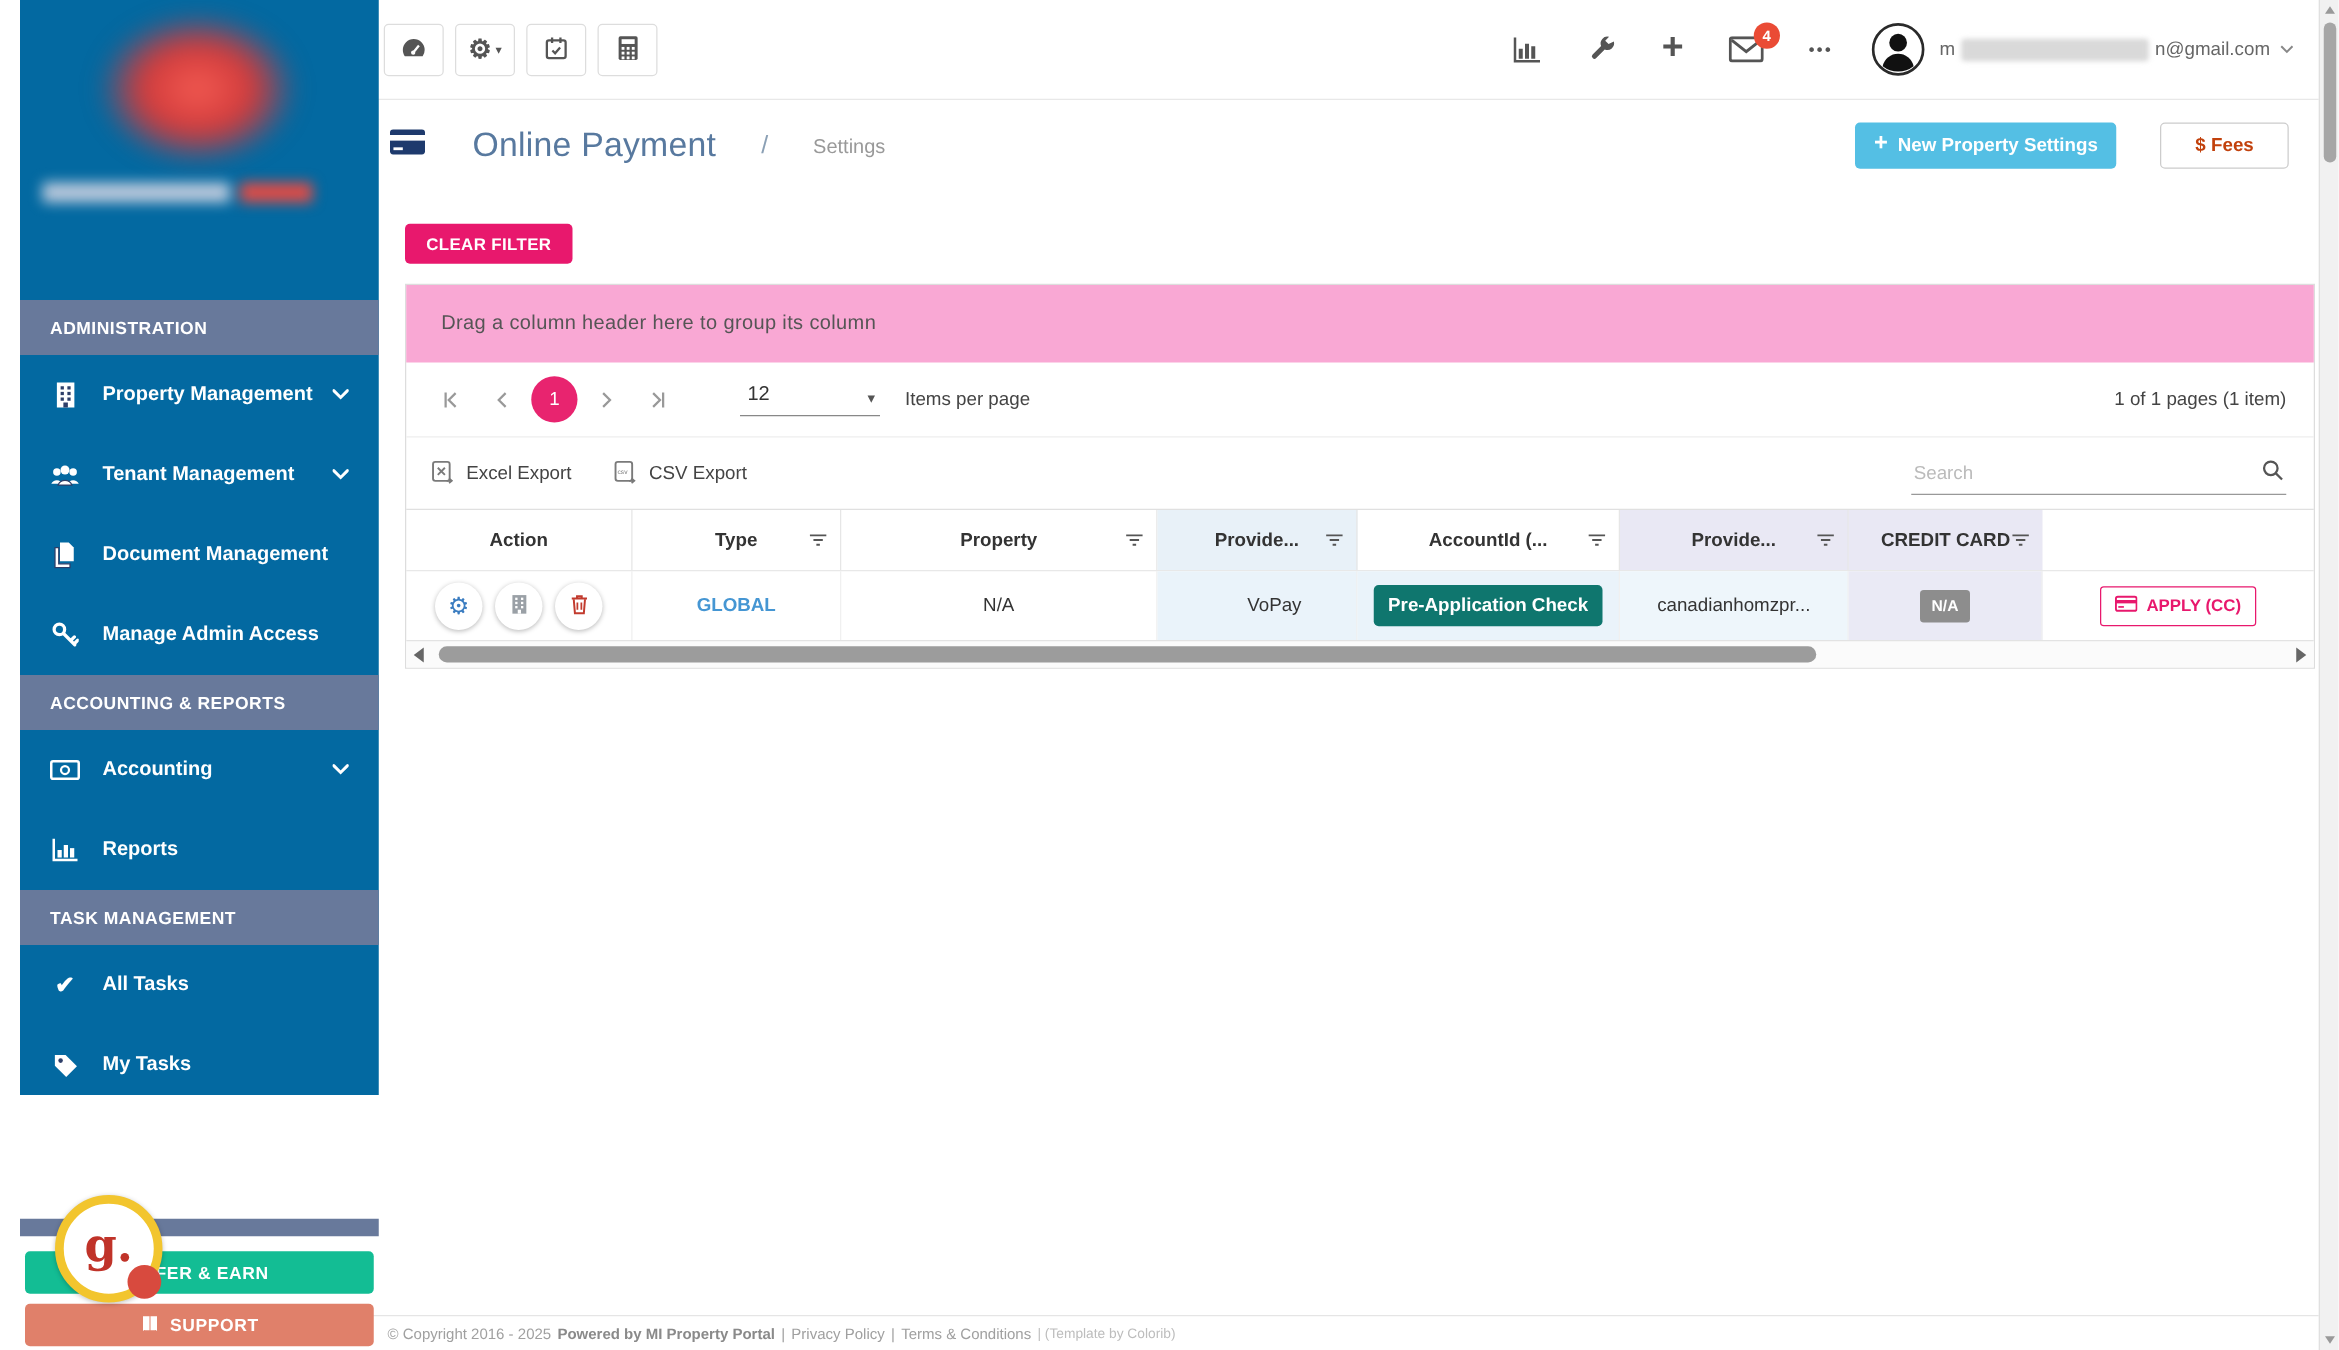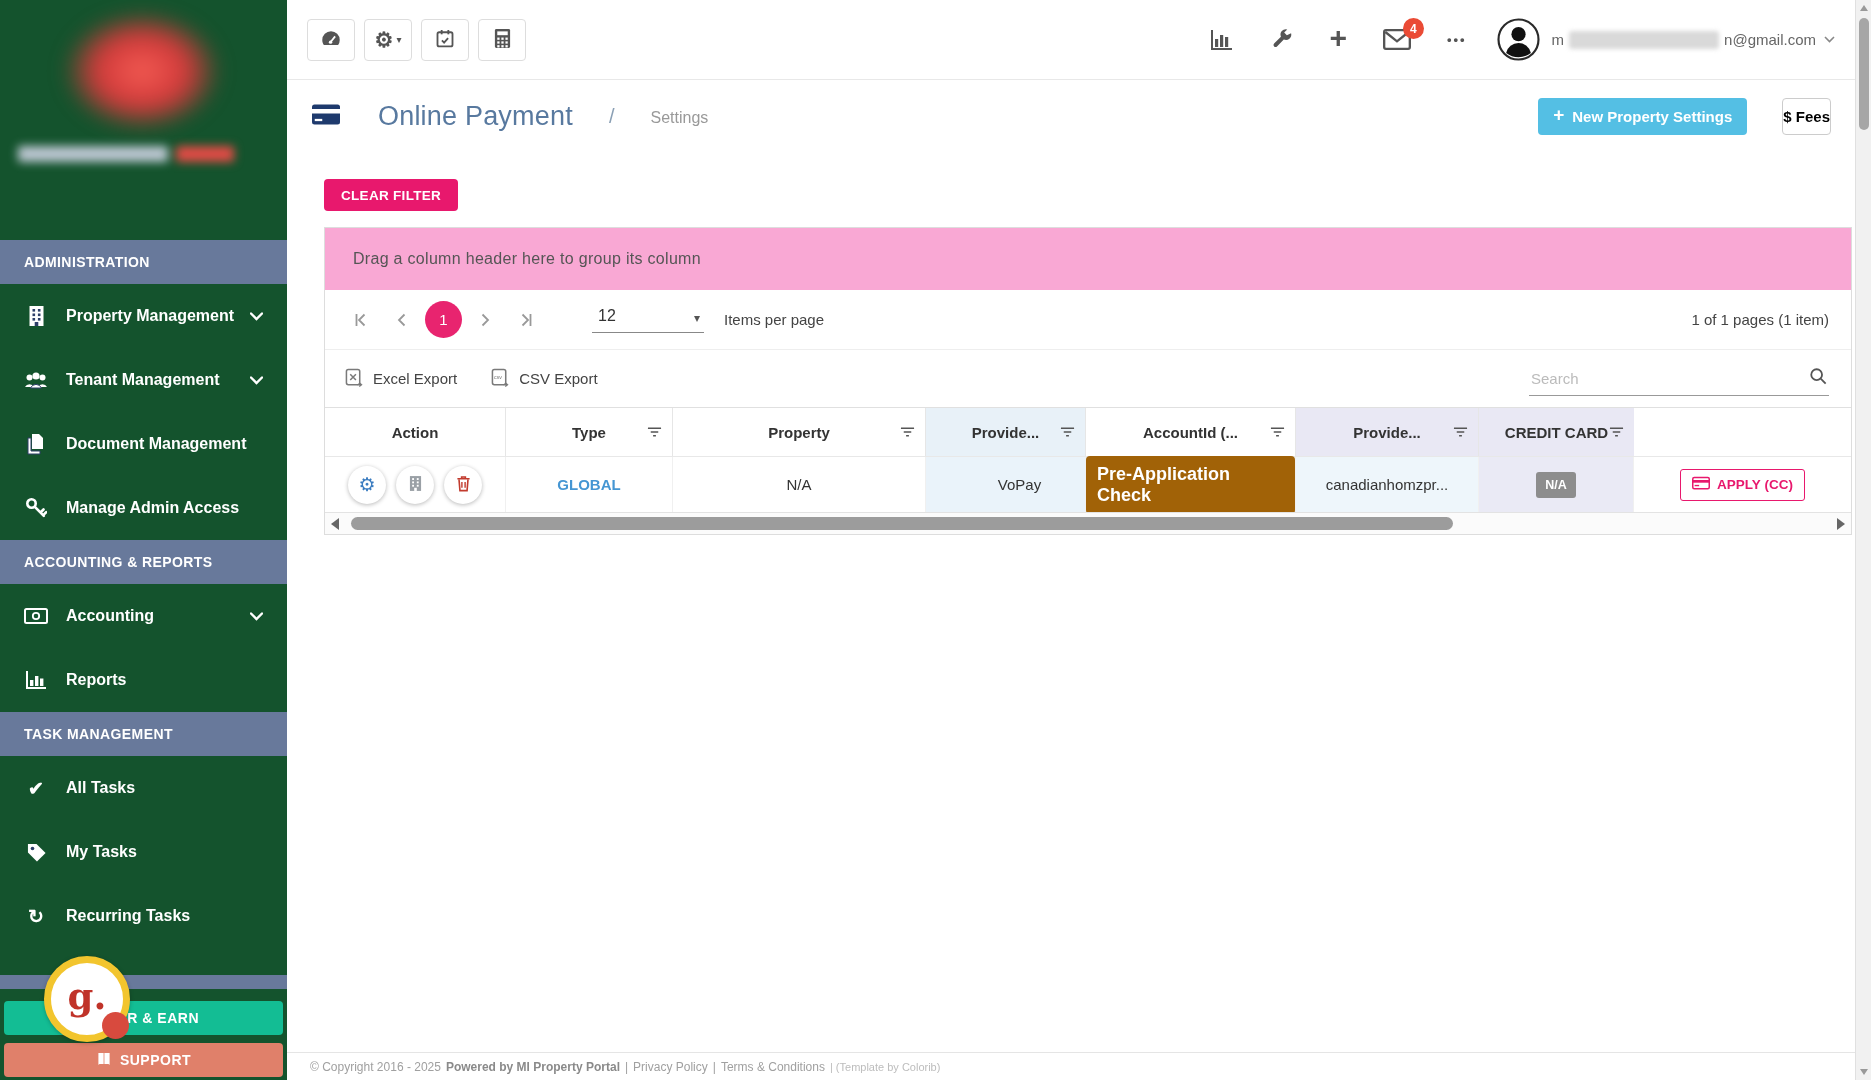--- a/index.html
+++ b/index.html
@@ -1,21 +1,21 @@
 <!DOCTYPE html>
 <html><head>
 <meta charset="utf-8">
 <style>
   * { box-sizing: border-box; margin: 0; padding: 0; }
   html,body { width:1871px; height:1080px; overflow:hidden; }
   body { font-family:"Liberation Sans", sans-serif; background:#fff; color:#333; }
   .app { position:relative; width:1871px; height:1080px; }
 
   
-  .sidebar { position:absolute; left:0; top:0; width:287px; height:1080px; background:#14532d; z-index:5; }
+  .sidebar { position:absolute; left:16px; top:0; width:287px; height:876px; background:#0369a1; z-index:5; }
   .logo-area { position:relative; height:240px; overflow:hidden; }
   .logo-blob { position:absolute; left:62px; top:10px; width:160px; height:122px;
     background:radial-gradient(closest-side,#f25a52,#d23b3b 55%, rgba(210,59,59,0)); filter:blur(9px); }
   .logo-line { position:absolute; top:146px; left:18px; display:flex; gap:8px; filter:blur(5px); }
   .logo-line .w { width:150px; height:16px; background:#cdd3e2; border-radius:2px; opacity:.9; }
   .logo-line .r { width:58px; height:16px; background:#e04b45; border-radius:2px; }
   .side-section { height:44px; background:#68799b; color:#fff; font-weight:bold; font-size:14px;
     letter-spacing:.4px; display:flex; align-items:center; padding-left:24px; }
   .side-item { height:64px; display:flex; align-items:center; padding-left:22px; color:#fff;
     font-size:16px; font-weight:600; position:relative; cursor:pointer; }
@@ -53,22 +53,22 @@
   .email { margin-left:12px; display:flex; align-items:center; font-size:15px; color:#666; gap:3px; }
   .email-blur { width:150px; height:18px; background:#d9d9d9; border-radius:3px; filter:blur(2px); margin:0 2px; }
 
   .pagehead { height:72px; display:flex; align-items:center; padding:0 24px;gap:24px; }
   .ptitle { font-size:27px; color:#58799f; margin-left:13px; letter-spacing:.2px; }
   .pslash { font-size:20px; color:#8ba0b5; margin-left:12px; }
   .psub { font-size:16px; color:#999; margin-left:12px; margin-top:4px; }
   .new-btn { background:#54bfe4; color:#fff; border:none; border-radius:4px; height:37px; padding:0 15px;
     font-size:15px; font-weight:600; display:flex; align-items:center; gap:8px; cursor:pointer; font-family:inherit; }
   .new-btn .pl { font-size:19px; font-weight:bold; margin-top:-2px; }
-  .fees-btn { background:#fff; border:1px solid #ccc; border-radius:4px; height:37px; padding:0 0;
-    font-size:15px; color:#000000; font-weight:600; margin-left:11px; cursor:pointer; font-family:inherit; }
+  .fees-btn { background:#fff; border:1px solid #ccc; border-radius:4px; height:37px; padding:0 27px;
+    font-size:15px; color:#c2410c; font-weight:600; margin-left:11px; cursor:pointer; font-family:inherit; }
 
   .content { padding:27px 16px 0 37px; }
   .clear-btn { background:#e8186d; color:#fff; border:none; border-radius:4px; height:32px; padding:0 17px;
     font-weight:bold; font-size:13.5px; letter-spacing:.3px; cursor:pointer; font-family:inherit; }
 
   .grid { margin-top:16px; width:1528px; border:1px solid #ddd; background:#fff; }
   .group-bar { height:62px; background:#f9a8d4; display:flex; align-items:center; padding-left:28px;
     color:#555; font-size:16px; letter-spacing:.3px; }
   .pager { height:60px; display:flex; align-items:center; padding:0 14px; border-bottom:1px solid #eee; }
   .pg-ic { width:42px; display:flex; justify-content:center; color:#999; cursor:pointer; }
@@ -97,21 +97,21 @@
   .tint-blue { background:#e8f1f8; }
   .tint-lav { background:#e9e8f4; }
   .cell-blue { background:#eaf3fa; }
   .cell-bluelight { background:#eef6fb; }
   .cell-lav { background:#eaeaf5; }
   .act-btn { width:38px; height:38px; border-radius:50%; background:#fff; border:none; margin:0 5px;
     box-shadow:0 1px 4px rgba(0,0,0,.28); display:flex; align-items:center; justify-content:center; cursor:pointer; }
   .gear-blue { color:#3a7cc0; font-size:19px; }
   .type-link { color:#4596d3; font-weight:bold; cursor:pointer; }
   .bold { font-weight:normal;margin-left:28px; }
-  .badge-orange { background:#a16207; color:#fff; font-weight:bold; font-size:18px; border-radius:4px; padding:8px 11px; }
+  .badge-orange { background:#0f766e; color:#fff; font-weight:bold; font-size:15px; border-radius:4px; padding:8px 11px; }
   .badge-grey { background:#8d8d8d; color:#fff; font-weight:bold; font-size:12.5px; border-radius:3px; padding:6px 9px; }
   .apply-btn { background:#fff; border:1px solid #e8186d; color:#e8186d; font-weight:bold; font-size:13.5px;
     border-radius:3px; height:32px; padding:0 11px; display:flex; align-items:center; gap:7px; cursor:pointer; font-family:inherit; }
 
   .hscroll { height:22px; border-top:1px solid #e3e3e3; background:#fbfbfb; position:relative; }
   .hs-thumb { position:absolute; left:26px; top:4px; width:1102px; height:13px; background:#9c9c9c; border-radius:7px; cursor:pointer; }
   .tri { width:0; height:0; position:absolute; cursor:pointer; }
   .hs-left { left:6px; top:5px; border-top:6px solid transparent; border-bottom:6px solid transparent; border-right:8px solid #666; }
   .hs-right { right:6px; top:5px; border-top:6px solid transparent; border-bottom:6px solid transparent; border-left:8px solid #666; }
 

